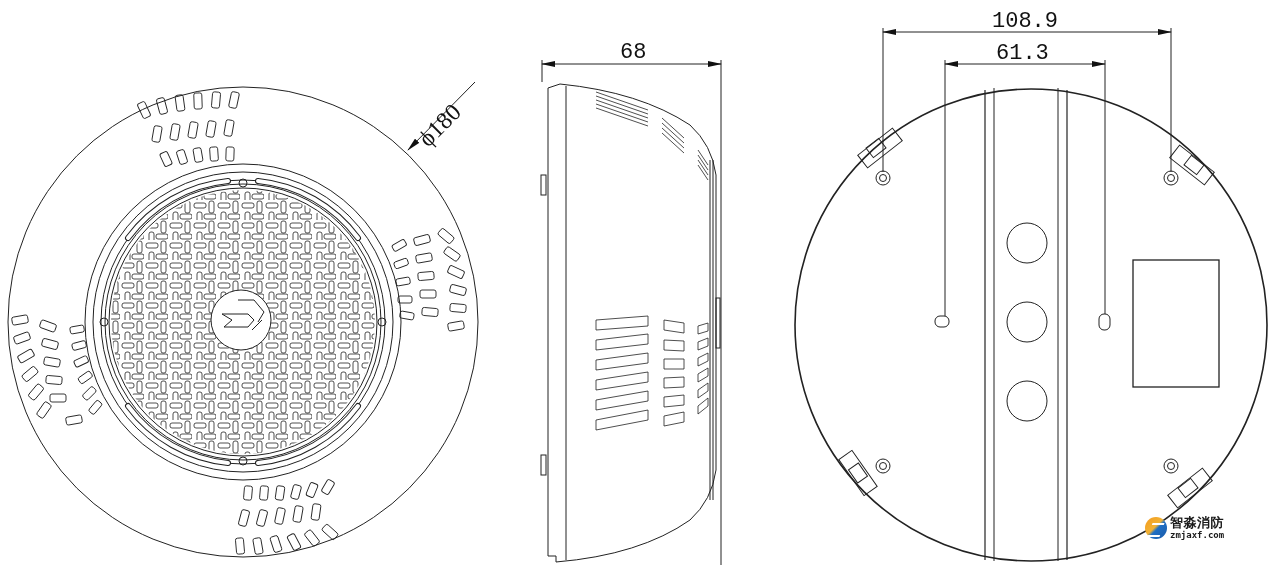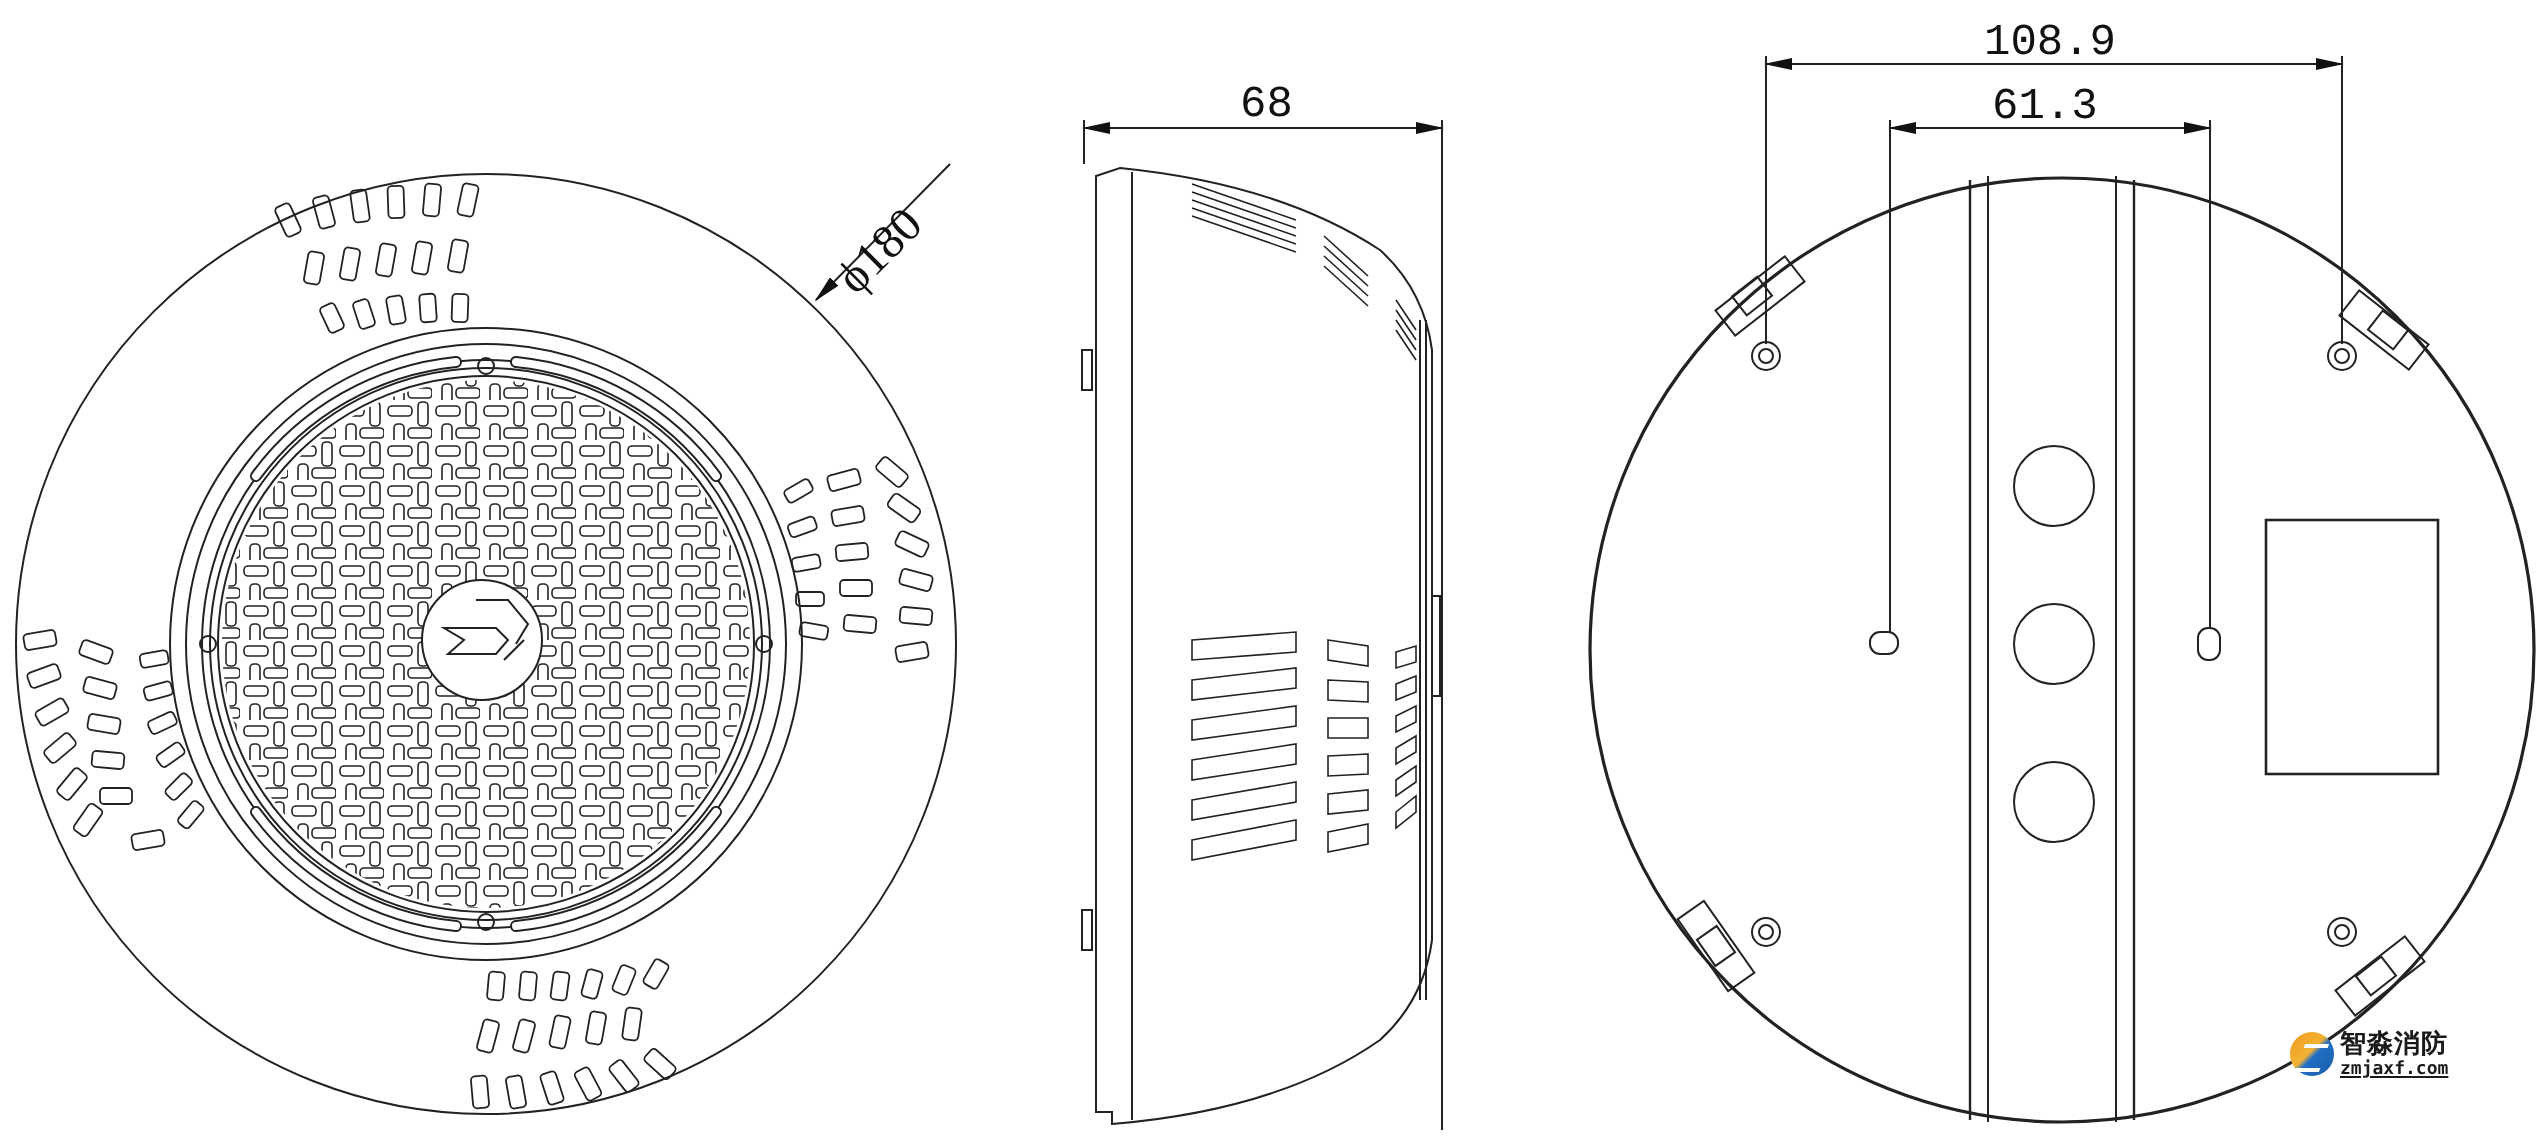--- a/index.html
+++ b/index.html
@@ -1,25 +1,25 @@
 <!DOCTYPE html>
 <html><head>
 <meta charset="utf-8">
 <style>
   html, body { margin: 0; padding: 0; background: #ffffff; }
   body { width: 1269px; height: 573px; overflow: hidden; position: relative; font-family: "Liberation Serif", serif; }
   svg.drawing { position: absolute; left: 0; top: 0; }
   .dim-text { font-family: "Liberation Mono", "DejaVu Sans Mono", monospace; font-size: 22px; fill: #111; }
   .dim-text-rot { font-family: "Liberation Serif", serif; font-size: 24px; fill: #111; }
-  .watermark { position: absolute; left: 1145px; top: 516px; display: flex; align-items: flex-start; gap: 3px; }
+  .watermark { position: absolute; left: 1145px; top: 516px; display: flex; align-items: center; gap: 3px; }
   .wm-logo { width: 22px; height: 22px; border-radius: 50%; background: linear-gradient(135deg,#f39a1e 0%,#f2b233 45%,#1f6fc4 55%,#1b5aa8 100%); position: relative; }
   .wm-logo:after { content: ""; position: absolute; left: 5px; top: 6px; width: 12px; height: 10px; border-top: 2px solid #fff; border-bottom: 2px solid #fff; transform: skewX(-20deg); }
   .wm-text { display: flex; flex-direction: column; line-height: 1; }
   .wm-title { font-family: "DejaVu Sans", sans-serif; font-size: 13px; font-weight: bold; color: #1a1a1a; letter-spacing: 0.5px; }
-  .wm-url { font-family: "DejaVu Sans Mono", monospace; font-size: 9px; font-weight: bold; color: #1a1a1a; margin-top: 2px; text-decoration: underline; }
+  .wm-url { font-family: "DejaVu Sans Mono", monospace; font-size: 9px; font-weight: bold; color: #1a1a1a; margin-top: 2px; }
 </style>
 </head>
 <body>
 
 <svg class="drawing" width="1269" height="573" viewBox="0 0 1269 573" xmlns="http://www.w3.org/2000/svg">
   <defs>
     <marker id="arr" markerWidth="14" markerHeight="6" refX="13" refY="3" orient="auto" markerUnits="userSpaceOnUse">
       <path d="M0,0 L14,3 L0,6 z" fill="#111"></path>
     </marker>
     <marker id="arrS" markerWidth="14" markerHeight="6" refX="1" refY="3" orient="auto" markerUnits="userSpaceOnUse">

